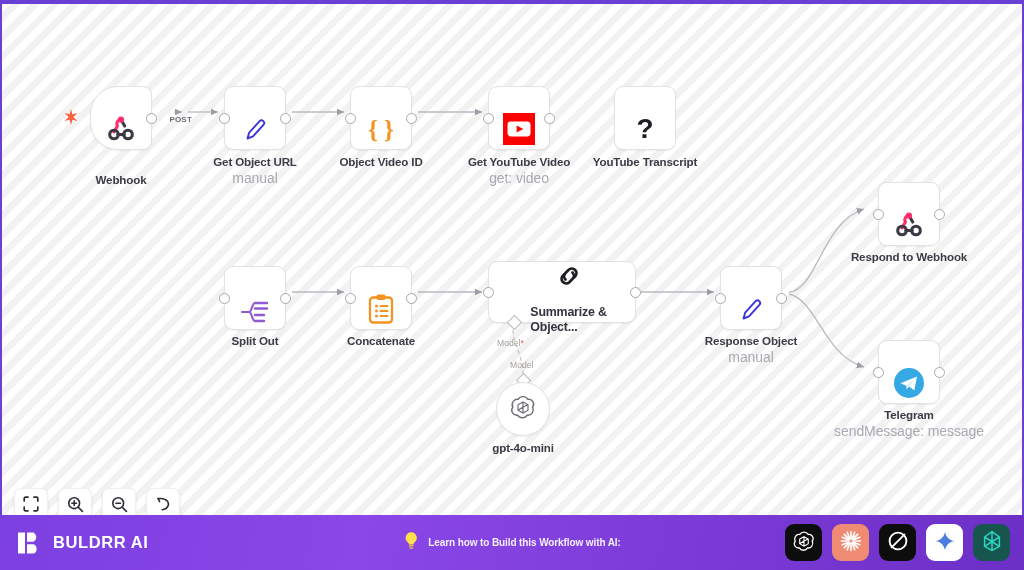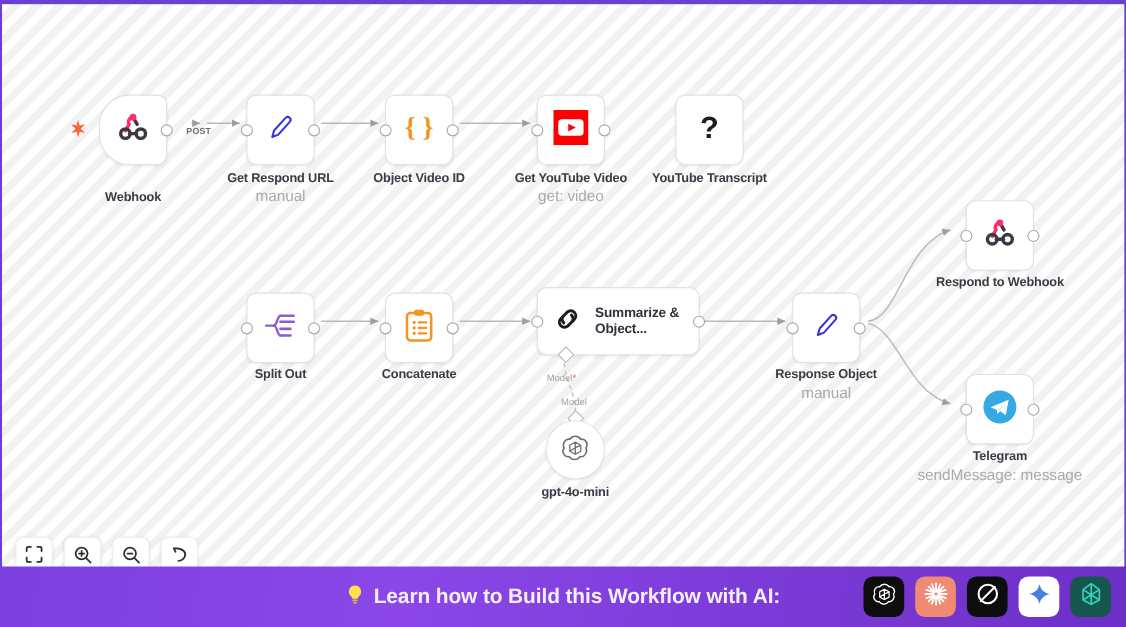--- a/index.html
+++ b/index.html
@@ -32,25 +32,25 @@
 
   
   .node {
     position: absolute;
     background: #ffffff;
     border: 1px solid #e2e2e4;
     border-radius: 9px;
     box-shadow: 0 1px 2px rgba(10,10,20,0.06);
     display: flex; align-items: center; justify-content: center;
   }
-  .node.sq { width: 62px; height: 64px; }
+  .node.sq { width: 62px; height: 64px; align-items: flex-end; }
   .node.webhook-shape {
     border-radius: 28px 9px 9px 28px;
   }
-  .node.wide { width: 148px; height: 62px; justify-content: flex-start; padding-left: 13px; gap: 11px; }
+  .node.wide { width: 148px; height: 62px; justify-content: flex-start; padding-left: 13px; gap: 11px; flex-direction: column; }
   .node.circ {
     width: 54px; height: 54px; border-radius: 50%;
     border: 1px solid #e2e2e4;
   }
   .node-label {
     position: absolute;
     left: 50%;
     transform: translateX(-50%);
     white-space: nowrap;
     font-size: 11.6px;
@@ -143,21 +143,21 @@
     color: #ffffff; font-size: 16.5px; font-weight: 700;
     letter-spacing: 0.6px;
   }
   #cta {
     position: absolute;
     left: 50%; transform: translateX(-50%);
     display: flex; align-items: center; gap: 9px;
     white-space: nowrap;
   }
   #cta-text {
-    color: #f4efff; font-size: 19px; font-weight: 700;
+    color: #f4efff; font-size: 10px; font-weight: 700;
     letter-spacing: -0.1px;
   }
   #ai-icons {
     position: absolute; right: 14px;
     display: flex; align-items: center; gap: 10px;
   }
   .ai-icon {
     width: 37px; height: 37px; border-radius: 9px;
     display: flex; align-items: center; justify-content: center;
     cursor: pointer;
@@ -225,21 +225,21 @@
 
     <div class="node sq" style="left:222px; top:82px;">
       <span>
         <svg width="30" height="30" viewBox="0 0 30 30">
           <path d="M7.5 23.5 L9.2 17.6 L19.6 6.2 a2.6 2.6 0 0 1 3.8 3.6 L13 21.4 Z" fill="#ffffff" stroke="#3b33dd" stroke-width="1.9" stroke-linejoin="round"></path>
         </svg>
       </span>
       <span class="port" style="left:-6px; top:26px;"></span>
       <span class="port" style="right:-6px; top:26px;"></span>
     </div>
-    <div class="node-label" style="left:253px; top:151px;">Get Respond URL</div>
+    <div class="node-label" style="left:253px; top:151px;">Get Object URL</div>
     <div class="node-sub" style="left:253px; top:166px;">manual</div>
 
     <div class="node sq" style="left:348px; top:82px;">
       <span>
         <svg width="34" height="30" viewBox="0 0 34 30">
           <text x="17" y="23" text-anchor="middle" font-family="Liberation Serif, serif" font-size="25" font-weight="700" fill="#f59321">{ }</text>
         </svg>
       </span>
       <span class="port" style="left:-6px; top:26px;"></span>
       <span class="port" style="right:-6px; top:26px;"></span>
@@ -411,20 +411,30 @@
         <svg width="17" height="17" viewBox="0 0 17 17" fill="none" stroke="#2d2d36" stroke-width="1.6" stroke-linecap="round" stroke-linejoin="round">
           <path d="M4.6 5.6 L3.1 2.6"></path>
           <path d="M3.1 2.6 C3.1 2.6 9.4 1.8 12.2 5 C15 8.2 12.6 13.4 7.2 13.8"></path>
         </svg>
       </span>
     </div>
   </div>
 
   <div id="footer">
 
+    <div id="brand">
+      <span id="brand-mark">
+        <svg width="26" height="26" viewBox="0 0 26 26">
+          <rect x="1" y="2.5" width="7" height="21" fill="#ffffff"></rect>
+          <path d="M10 2.5 H16.5 a5.2 5.2 0 0 1 0 9.2 H10 Z" fill="#ffffff"></path>
+          <path d="M10 14.3 H17 a5.2 5.2 0 0 1 0 9.2 H10 Z" fill="#ffffff"></path>
+        </svg>
+      </span>
+      <span id="brand-name">BULDRR AI</span>
+    </div>
 
     <div id="cta">
       <span>
         <svg width="16" height="19" viewBox="0 0 16 19">
           <path d="M8 1.2 a5.6 5.6 0 0 1 3.4 10 c-0.7 0.6 -1 1.3 -1.05 2.2 H5.65 c-0.05 -0.9 -0.35 -1.6 -1.05 -2.2 A5.6 5.6 0 0 1 8 1.2 Z" fill="#ffe14d"></path>
           <rect x="5.6" y="14" width="4.8" height="1.6" rx="0.7" fill="#e6b93a"></rect>
           <rect x="6.2" y="16.2" width="3.6" height="1.5" rx="0.7" fill="#e6b93a"></rect>
         </svg>
       </span>
       <span id="cta-text">Learn how to Build this Workflow with AI:</span>

